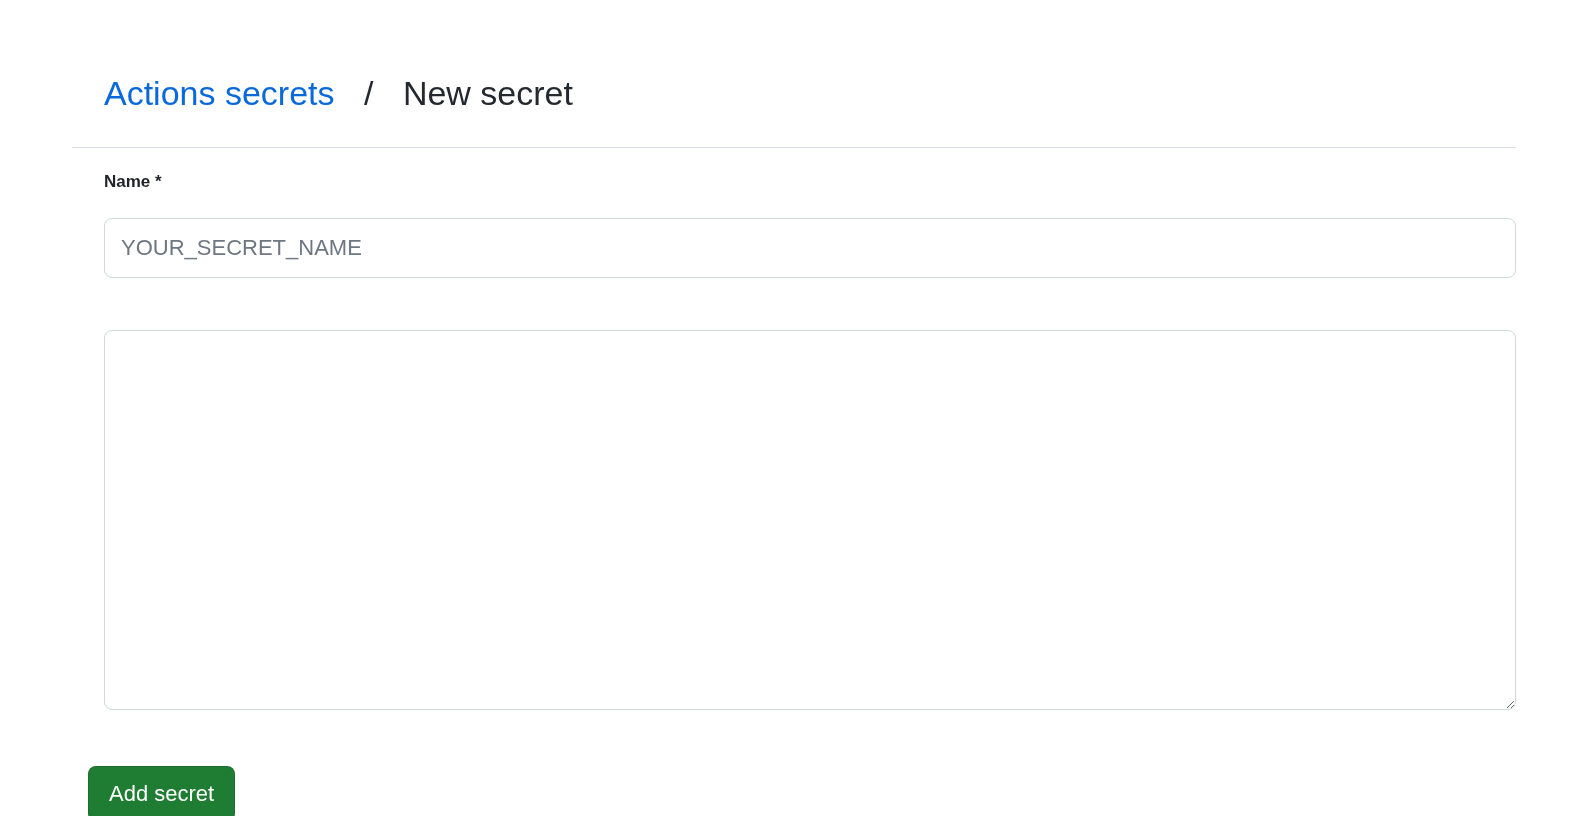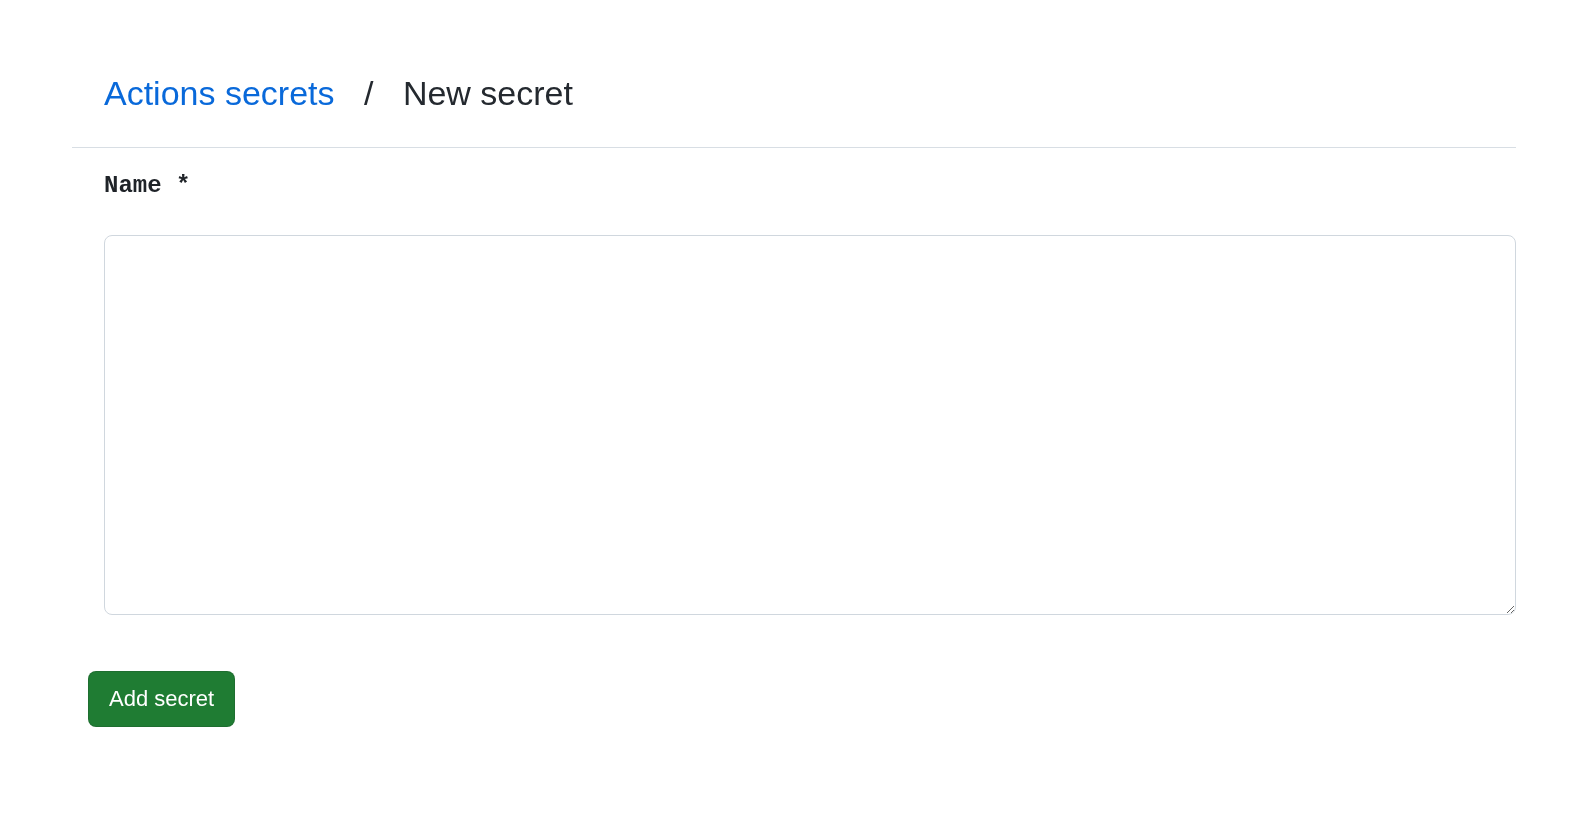--- a/index.html
+++ b/index.html
@@ -32,25 +32,24 @@
       margin: 0 4px;
     }
     .page-title .subtitle {
       color: #24292f;
     }
     .form-group {
       margin-bottom: 20px;
     }
     .form-label {
       display: block;
-      font-size: 24px;
+      font-size: 17px;
       font-weight: 600;
       margin-bottom: 10px;
       color: #1f2328;
-      font-family: Liberation Mono, monospace;
     }
     .form-input {
       width: 100%;
       padding: 14px 16px;
       font-size: 22px;
       line-height: 1.4;
       color: #1f2328;
       background-color: #ffffff;
       border: 1px solid #d0d7de;
       border-radius: 8px;
@@ -93,20 +92,21 @@
   <h1 class="page-title">
     <a href="#">Actions secrets</a>
     <span class="separator">/</span>
     <span class="subtitle">New secret</span>
   </h1>
 </div>
 
 <form>
   <div class="form-group">
     <label class="form-label">Name *</label>
+    <input type="text" class="form-input" placeholder="YOUR_SECRET_NAME" style="">
   </div>
 
   <div class="form-group">
     <textarea class="form-textarea" style=""></textarea>
   </div>
 
   <button type="submit" class="btn-primary">Add secret</button>
 </form>
 
 </body></html>

